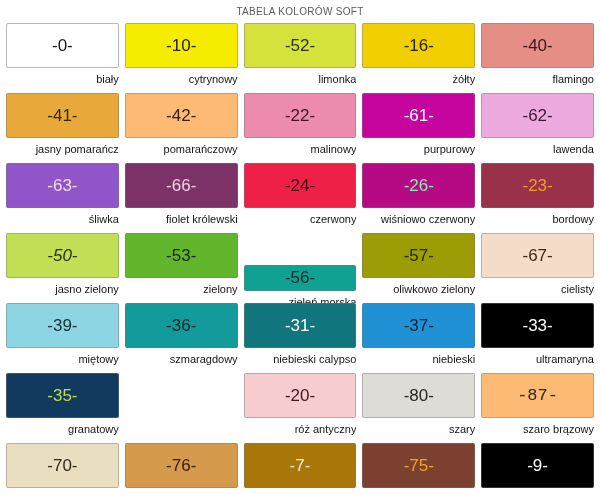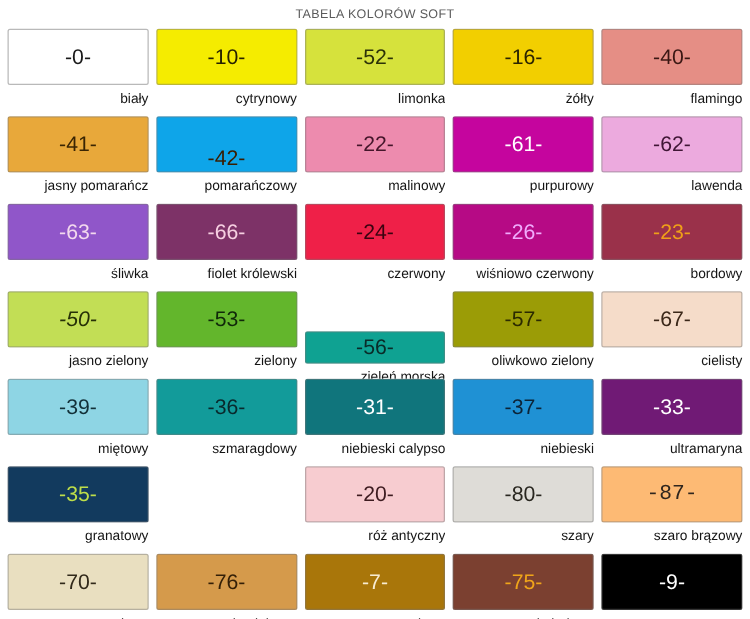--- a/index.html
+++ b/index.html
@@ -112,21 +112,21 @@
         </div>
       </div>
       <div class="row">
         <div class="cell">
           <div class="swatch" style="background: rgb(232, 168, 58); color: rgb(58, 37, 3);">
             <span>-41-</span>
           </div>
           <div class="label">jasny pomarańcz</div>
         </div>
         <div class="cell">
-          <div class="swatch" style="background: #0ea5e9; color: rgb(58, 29, 0); align-items: flex-end;">
+          <div class="swatch" style="background: #fdba74; color: rgb(58, 29, 0);">
             <span>-42-</span>
           </div>
           <div class="label">pomarańczowy</div>
         </div>
         <div class="cell">
           <div class="swatch" style="background: rgb(237, 139, 174); color: rgb(68, 21, 42);">
             <span>-22-</span>
           </div>
           <div class="label">malinowy</div>
         </div>
@@ -156,21 +156,21 @@
           </div>
           <div class="label">fiolet królewski</div>
         </div>
         <div class="cell">
           <div class="swatch" style="background: rgb(239, 32, 72); color: rgb(58, 3, 16);">
             <span>-24-</span>
           </div>
           <div class="label">czerwony</div>
         </div>
         <div class="cell">
-          <div class="swatch" style="background: rgb(182, 10, 133); color: #f0abfc;">
+          <div class="swatch" style="background: rgb(182, 10, 133); color: #86efac;">
             <span>-26-</span>
           </div>
           <div class="label">wiśniowo czerwony</div>
         </div>
         <div class="cell">
           <div class="swatch" style="background: rgb(154, 49, 74); color: rgb(240, 160, 24);">
             <span>-23-</span>
           </div>
           <div class="label">bordowy</div>
         </div>
@@ -226,21 +226,21 @@
           </div>
           <div class="label">niebieski calypso</div>
         </div>
         <div class="cell">
           <div class="swatch" style="background: rgb(31, 145, 212); color: rgb(12, 35, 54);">
             <span>-37-</span>
           </div>
           <div class="label">niebieski</div>
         </div>
         <div class="cell">
-          <div class="swatch" style="background: #701a75; color: rgb(255, 255, 255);">
+          <div class="swatch" style="background: #000000; color: rgb(255, 255, 255);">
             <span>-33-</span>
           </div>
           <div class="label">ultramaryna</div>
         </div>
       </div>
       <div class="row">
         <div class="cell">
           <div class="swatch" style="background: rgb(18, 58, 94); color: rgb(190, 222, 74);">
             <span>-35-</span>
           </div>

